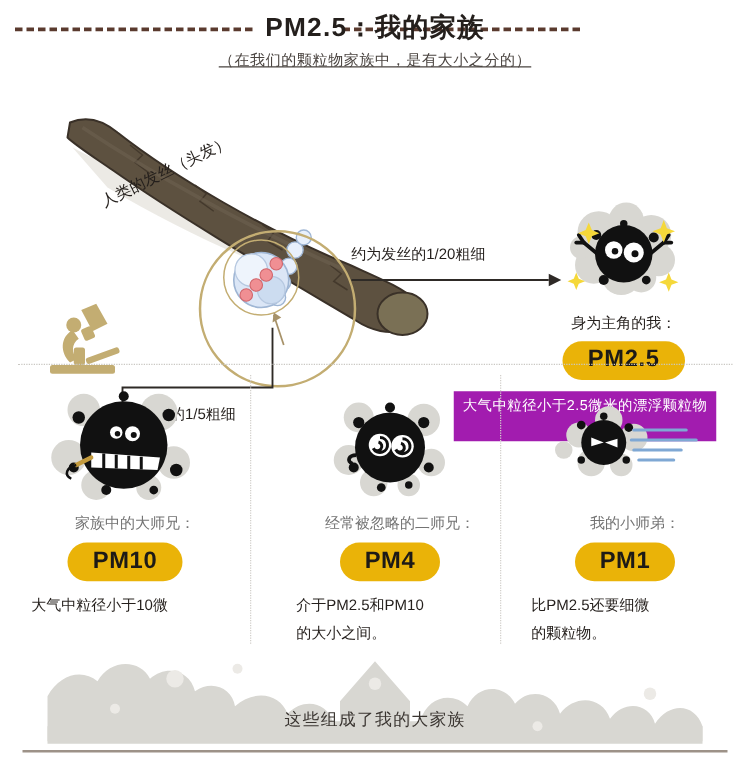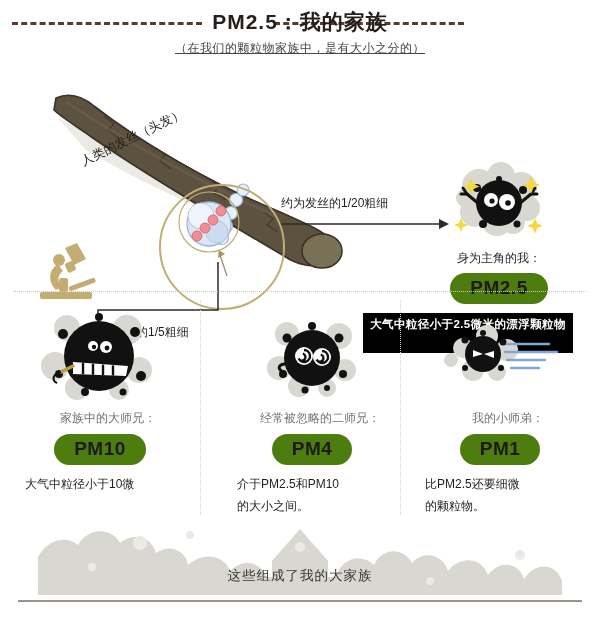--- a/index.html
+++ b/index.html
@@ -53,29 +53,29 @@
   .ann5 .txt{font-size:12px;color:#241f1c;white-space:nowrap;}
 
   .elbow{position:absolute;left:96px;top:190px;width:146px;height:120px;}
 
   
   .hero{position:absolute;left:404px;top:84px;width:190px;height:200px;text-align:center;}
   .hero .char{position:relative;width:120px;height:92px;margin:0 auto;}
   .hero .cap{margin-top:2px;font-size:12px;color:#241f1c;}
   .badge{
     display:inline-block;margin-top:6px;
-    background:#4d7c0f;border-radius:16px;
+    background:#eab308;border-radius:16px;
     padding:4px 20px 5px;
     font-size:19px;font-weight:bold;color:#1d1a17;letter-spacing:0.5px;
   }
   .banner{
     margin-top:9px;margin-left:-62px;
-    background:#000000;color:#ffffff;
+    background:#a21caf;color:#ffffff;
     font-size:11.5px;letter-spacing:0.4px;
-    padding:4px 7px 21px;white-space:nowrap;display:inline-block;font-weight:bold;
+    padding:4px 7px 21px;white-space:nowrap;display:inline-block;
   }
 
   
   .hdiv{
     position:absolute;left:14px;top:291px;width:572px;height:0;
     border-top:1px dotted #c9c7c2;
   }
   .vdiv{position:absolute;top:300px;width:0;height:215px;border-left:1px dotted #d2d0cb;}
   .vdiv.a{left:200px;}
   .vdiv.b{left:400px;}

